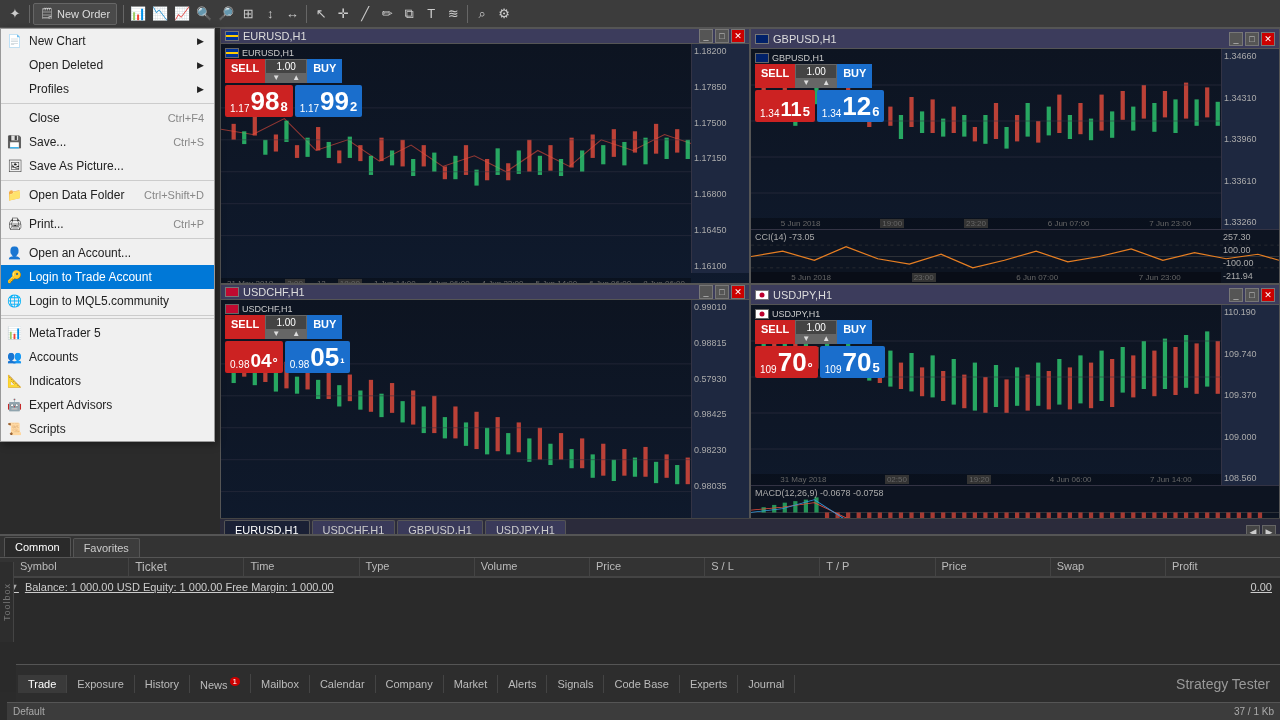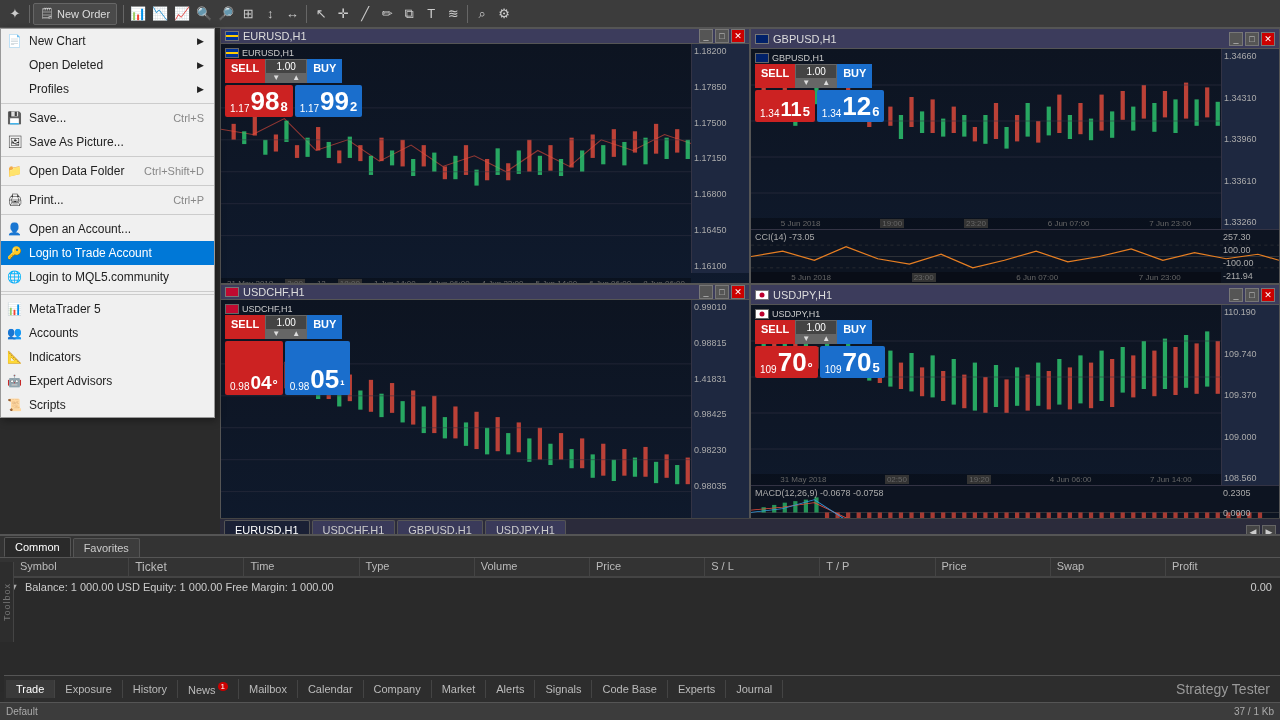--- a/index.html
+++ b/index.html
@@ -188,38 +188,40 @@
     }
 
     .balance-bar {
       background: #2a2a2a;
       padding: 3px 8px;
       font-size: 11px;
       color: #ccc;
       border-top: 1px solid #444;
       display: flex;
       align-items: center;
+      text-decoration: underline;
     }
     .balance-bar .expand-btn {
       margin-right: 6px;
       color: #aaa;
       cursor: pointer;
     }
 
     
     .status-bar {
       height: 18px;
       background: #3c3c3c;
       border-top: 1px solid #555;
       display: flex;
       align-items: center;
       padding: 0 6px;
       justify-content: space-between;
       font-size: 10px;
       color: #aaa;
+      margin-left: 7px;
     }
 
     
     .chart-tabs-bar {
       height: 22px;
       background: #2b2b3b;
       display: flex;
       align-items: flex-end;
       padding: 0 4px;
       border-top: 1px solid #444;
@@ -375,20 +377,25 @@
     <span class="icon-area"></span>
     <span class="menu-item-label">Open Deleted</span>
     <span class="arrow">▶</span>
   </div>
   <div class="menu-item">
     <span class="icon-area"></span>
     <span class="menu-item-label">Profiles</span>
     <span class="arrow">▶</span>
   </div>
   <div class="menu-separator"></div>
+  <div class="menu-item">
+    <span class="icon-area"></span>
+    <span class="menu-item-label">Close</span>
+    <span class="shortcut">Ctrl+F4</span>
+  </div>
   <div class="menu-item">
     <span class="icon-area">💾</span>
     <span class="menu-item-label">Save...</span>
     <span class="shortcut">Ctrl+S</span>
   </div>
   <div class="menu-item">
     <span class="icon-area">🖼</span>
     <span class="menu-item-label">Save As Picture...</span>
   </div>
   <div class="menu-separator"></div>
@@ -737,21 +744,21 @@
             <div style="background:#1a6ecc;color:white;font-weight:bold;font-size:11px;padding:3px 6px;cursor:pointer;">BUY</div>
           </div>
           <div style="display:flex;gap:2px;margin-top:1px;">
             <div style="background:#cc2222;color:white;padding:3px 5px;border-radius:2px;display:flex;align-items:flex-end;gap:1px;">
               <span style="font-size:10px;">0.98</span>
               <span style="font-size:19px;font-weight:900;line-height:1;">04</span>
               <span style="font-size:13px;font-weight:bold;vertical-align:super;">°</span>
             </div>
             <div style="background:#1a6ecc;color:white;padding:3px 5px;border-radius:2px;display:flex;align-items:flex-end;gap:1px;">
               <span style="font-size:10px;">0.98</span>
-              <span style="font-size:26px;font-weight:900;line-height:1;margin-top:22px;">05</span>
+              <span style="font-size:26px;font-weight:900;line-height:1;">05</span>
               <span style="font-size:13px;font-weight:bold;vertical-align:super;">¹</span>
             </div>
           </div>
         </div>
         <svg class="chart-svg" viewBox="0 0 500 230" preserveAspectRatio="none">
           <g opacity="0.8">
             <rect x="10" y="60" width="4" height="18" fill="#2ecc71"></rect>
             <rect x="20" y="52" width="4" height="20" fill="#e74c3c"></rect>
             <rect x="30" y="65" width="4" height="15" fill="#2ecc71"></rect>
             <rect x="40" y="55" width="4" height="22" fill="#e74c3c"></rect>
@@ -798,21 +805,21 @@
           </g>
           <line x1="0" y1="60" x2="500" y2="60" stroke="#334" stroke-width="0.5"></line>
           <line x1="0" y1="90" x2="500" y2="90" stroke="#334" stroke-width="0.5"></line>
           <line x1="0" y1="120" x2="500" y2="120" stroke="#334" stroke-width="0.5"></line>
           <line x1="0" y1="150" x2="500" y2="150" stroke="#334" stroke-width="0.5"></line>
           <line x1="0" y1="180" x2="500" y2="180" stroke="#334" stroke-width="0.5"></line>
         </svg>
         <div class="price-axis">
           <span>0.99010</span>
           <span>0.98815</span>
-          <span>1.41831</span>
+          <span>0.57930</span>
           <span>0.98425</span>
           <span>0.98230</span>
           <span>0.98035</span>
           <span>0.97840</span>
         </div>
         <div class="ts-labels">
           <span class="ts-label">31 May 2018</span>
           <span class="ts-label ts-highlight">10:15</span>
           <span class="ts-label ts-highlight">18:00</span>
           <span class="ts-label">4 Jun 06:00</span>
@@ -993,25 +1000,20 @@
               <rect x="450" y="35" width="4" height="25"></rect>
               <rect x="460" y="35" width="4" height="22"></rect>
               <rect x="470" y="35" width="4" height="18"></rect>
               <rect x="480" y="35" width="4" height="15"></rect>
             </g>
 
             <polyline points="0,32 30,28 60,22 90,42 120,48 150,55 180,50 210,45 240,52 270,48 300,55 330,52 360,58 390,54 420,50 450,55 480,52 500,48" fill="none" stroke="#e74c3c" stroke-width="1"></polyline>
 
             <polyline points="0,35 30,30 60,18 90,45 120,52 150,60 180,55 210,48 240,56 270,50 300,58 330,55 360,62 390,58 420,54 450,58 480,55 500,52" fill="none" stroke="#3498db" stroke-width="1"></polyline>
           </svg>
-          <div style="position:absolute;right:0;top:0;bottom:0;width:58px;display:flex;flex-direction:column;justify-content:space-between;padding:2px;font-size:9px;color:#aaa;">
-            <span>0.2305</span>
-            <span>0.0000</span>
-            <span>-0.1145</span>
-          </div>
           <div class="ts-labels">
             <span class="ts-label">31 May 2018</span>
             <span class="ts-label ts-highlight">4 Jun 06:00</span>
             <span class="ts-label">6 Jun 22:00</span>
             <span class="ts-label">7 Jun 14:00</span>
           </div>
         </div>
       </div>
     </div>
 
@@ -1057,21 +1059,21 @@
 
   <div class="balance-bar">
     <span class="expand-btn">▼</span>
     <span>Balance: 1 000.00 USD  Equity: 1 000.00  Free Margin: 1 000.00</span>
     <span style="margin-left:auto;color:#ccc;">0.00</span>
   </div>
 
   <div style="flex:1;background:#2a2a2a;"></div>
 </div>
 
-<div class="bottom-nav" style="position:absolute;bottom:18px;left:4px;right:0;height:27px;">
+<div class="bottom-nav" style="position:absolute;bottom:18px;left:16px;right:0;height:38px;">
   <div class="bottom-nav-tab active">Trade</div>
   <div class="bottom-nav-tab">Exposure</div>
   <div class="bottom-nav-tab">History</div>
   <div class="bottom-nav-tab">
     <span>News</span><span class="badge">1</span>
   </div>
   <div class="bottom-nav-tab">Mailbox</div>
   <div class="bottom-nav-tab">Calendar</div>
   <div class="bottom-nav-tab">Company</div>
   <div class="bottom-nav-tab">Market</div>

